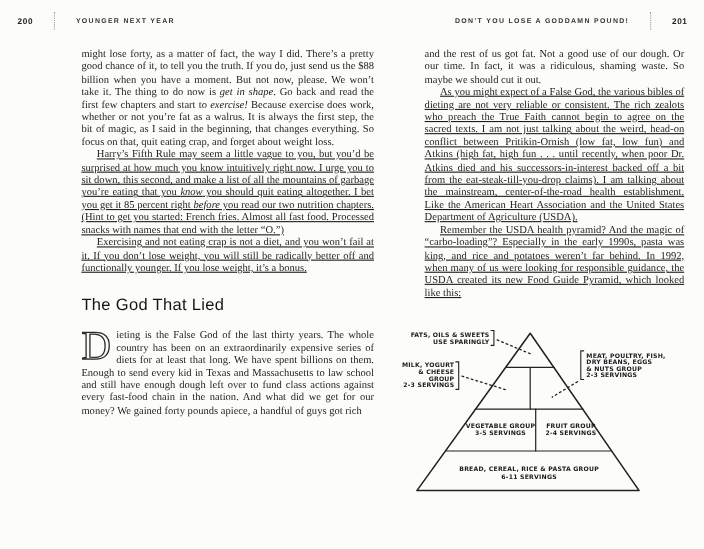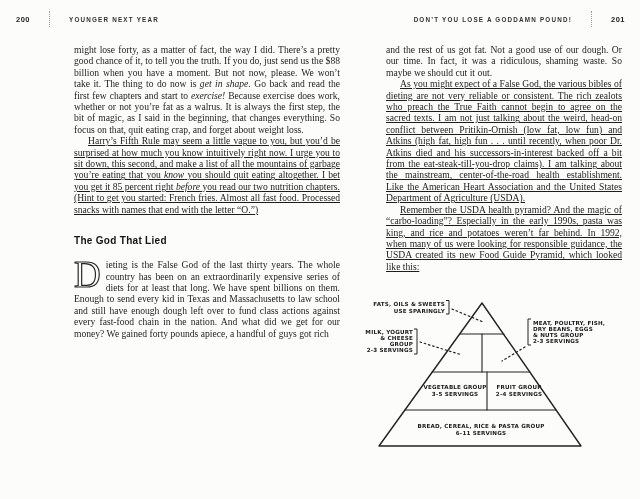--- a/index.html
+++ b/index.html
@@ -19,21 +19,21 @@
   
   .col{position:absolute;top:44px;}
   .col-left{left:38px;width:266px;margin-left:36px;}
   .col-right{left:386px;width:236px;}
   .col p{margin:0;font-size:9.6px;line-height:11.4px;text-align:justify;
          hyphens:auto;-webkit-hyphens:auto;}
   .col p.ind{text-indent:14px;text-decoration:underline;}
   .it{font-style:italic;}
 
   .section-heading{margin:20px 0 13px 0;font-family:"Liberation Sans",sans-serif;
-                   font-weight:700;font-size:10px;letter-spacing:.3px;color:#141414;}
+                   font-weight:400;font-size:15px;letter-spacing:.3px;color:#141414;}
 
   .dropcap{float:left;font-family:"Liberation Serif",serif;font-size:37px;line-height:30px;
            padding:1px 5px 0 0;color:#fcfcfb;-webkit-text-stroke:1.2px #2a2a2a;}
 
   
   .pyramid-svg{position:absolute;left:335px;top:296px;width:295px;height:180px;}
   .pyr-line{stroke:#222;fill:none;stroke-linecap:round;stroke-linejoin:round;}
   .pyr-outer{stroke-width:1.4;}
   .pyr-inner{stroke-width:1.1;}
   .pyr-dot{stroke:#222;stroke-width:1.2;fill:none;stroke-dasharray:1.6 2.8;stroke-linecap:round;}
@@ -53,20 +53,21 @@
   </div>
   <div class="hdr hdr-right">
     <span class="runtitle">DON’T YOU LOSE A GODDAMN POUND!</span>
     <span class="hdr-rule"></span>
     <span class="pagenum">201</span>
   </div>
 
   <div class="col col-left">
     <p><span>might lose forty, as a matter of fact, the way I did. There’s a pretty good chance of it, to tell you the truth. If you do, just send us the $88 billion when you have a moment. But not now, please. We won’t take it. The thing to do now is </span><span class="it">get in shape</span><span>. Go back and read the first few chapters and start to </span><span class="it">exercise!</span><span> Because exercise does work, whether or not you’re fat as a walrus. It is always the first step, the bit of magic, as I said in the beginning, that changes everything. So focus on that, quit eating crap, and forget about weight loss.</span></p>
     <p class="ind"><span>Harry’s Fifth Rule may seem a little vague to you, but you’d be surprised at how much you know intuitively right now. I urge you to sit down, this second, and make a list of all the mountains of garbage you’re eating that you </span><span class="it">know</span><span> you should quit eating altogether. I bet you get it 85 percent right </span><span class="it">before</span><span> you read our two nutrition chapters. (Hint to get you started: French fries. Almost all fast food. Processed snacks with names that end with the letter “O.”)</span></p>
+    <p class="ind"><span>Exercising and not eating crap is not a diet, and you won’t fail at it. If you don’t lose weight, you will still be radically better off and functionally younger. If you lose weight, it’s a bonus.</span></p>
     <h2 class="section-heading">The God That Lied</h2>
     <p><span class="dropcap">D</span><span><span>ieting is the False God of the last thirty years. The whole country has been on an extraordinarily expensive series of diets for at least that long. We have spent billions on them. Enough to send every kid in Texas and Massachusetts to law school and still have enough dough left over to fund class actions against every fast-food chain in the nation. And what did we get for our money? We gained forty pounds apiece, a handful of guys got rich</span></span></p>
   </div>
 
   <div class="col col-right">
     <p><span>and the rest of us got fat. Not a good use of our dough. Or our time. In fact, it was a ridiculous, shaming waste. So maybe we should cut it out.</span></p>
     <p class="ind"><span>As you might expect of a False God, the various bibles of dieting are not very reliable or consistent. The rich zealots who preach the True Faith cannot begin to agree on the sacred texts. I am not just talking about the weird, head-on conflict between Pritikin-Ornish (low fat, low fun) and Atkins (high fat, high fun . . . until recently, when poor Dr. Atkins died and his successors-in-interest backed off a bit from the eat-steak-till-you-drop claims). I am talking about the mainstream, center-of-the-road health establishment. Like the American Heart Association and the United States Department of Agriculture (USDA).</span></p>
     <p class="ind"><span>Remember the USDA health pyramid? And the magic of “carbo-loading”? Especially in the early 1990s, pasta was king, and rice and potatoes weren’t far behind. In 1992, when many of us were looking for responsible guidance, the USDA created its new Food Guide Pyramid, which looked like this:</span></p>
   </div>
 

